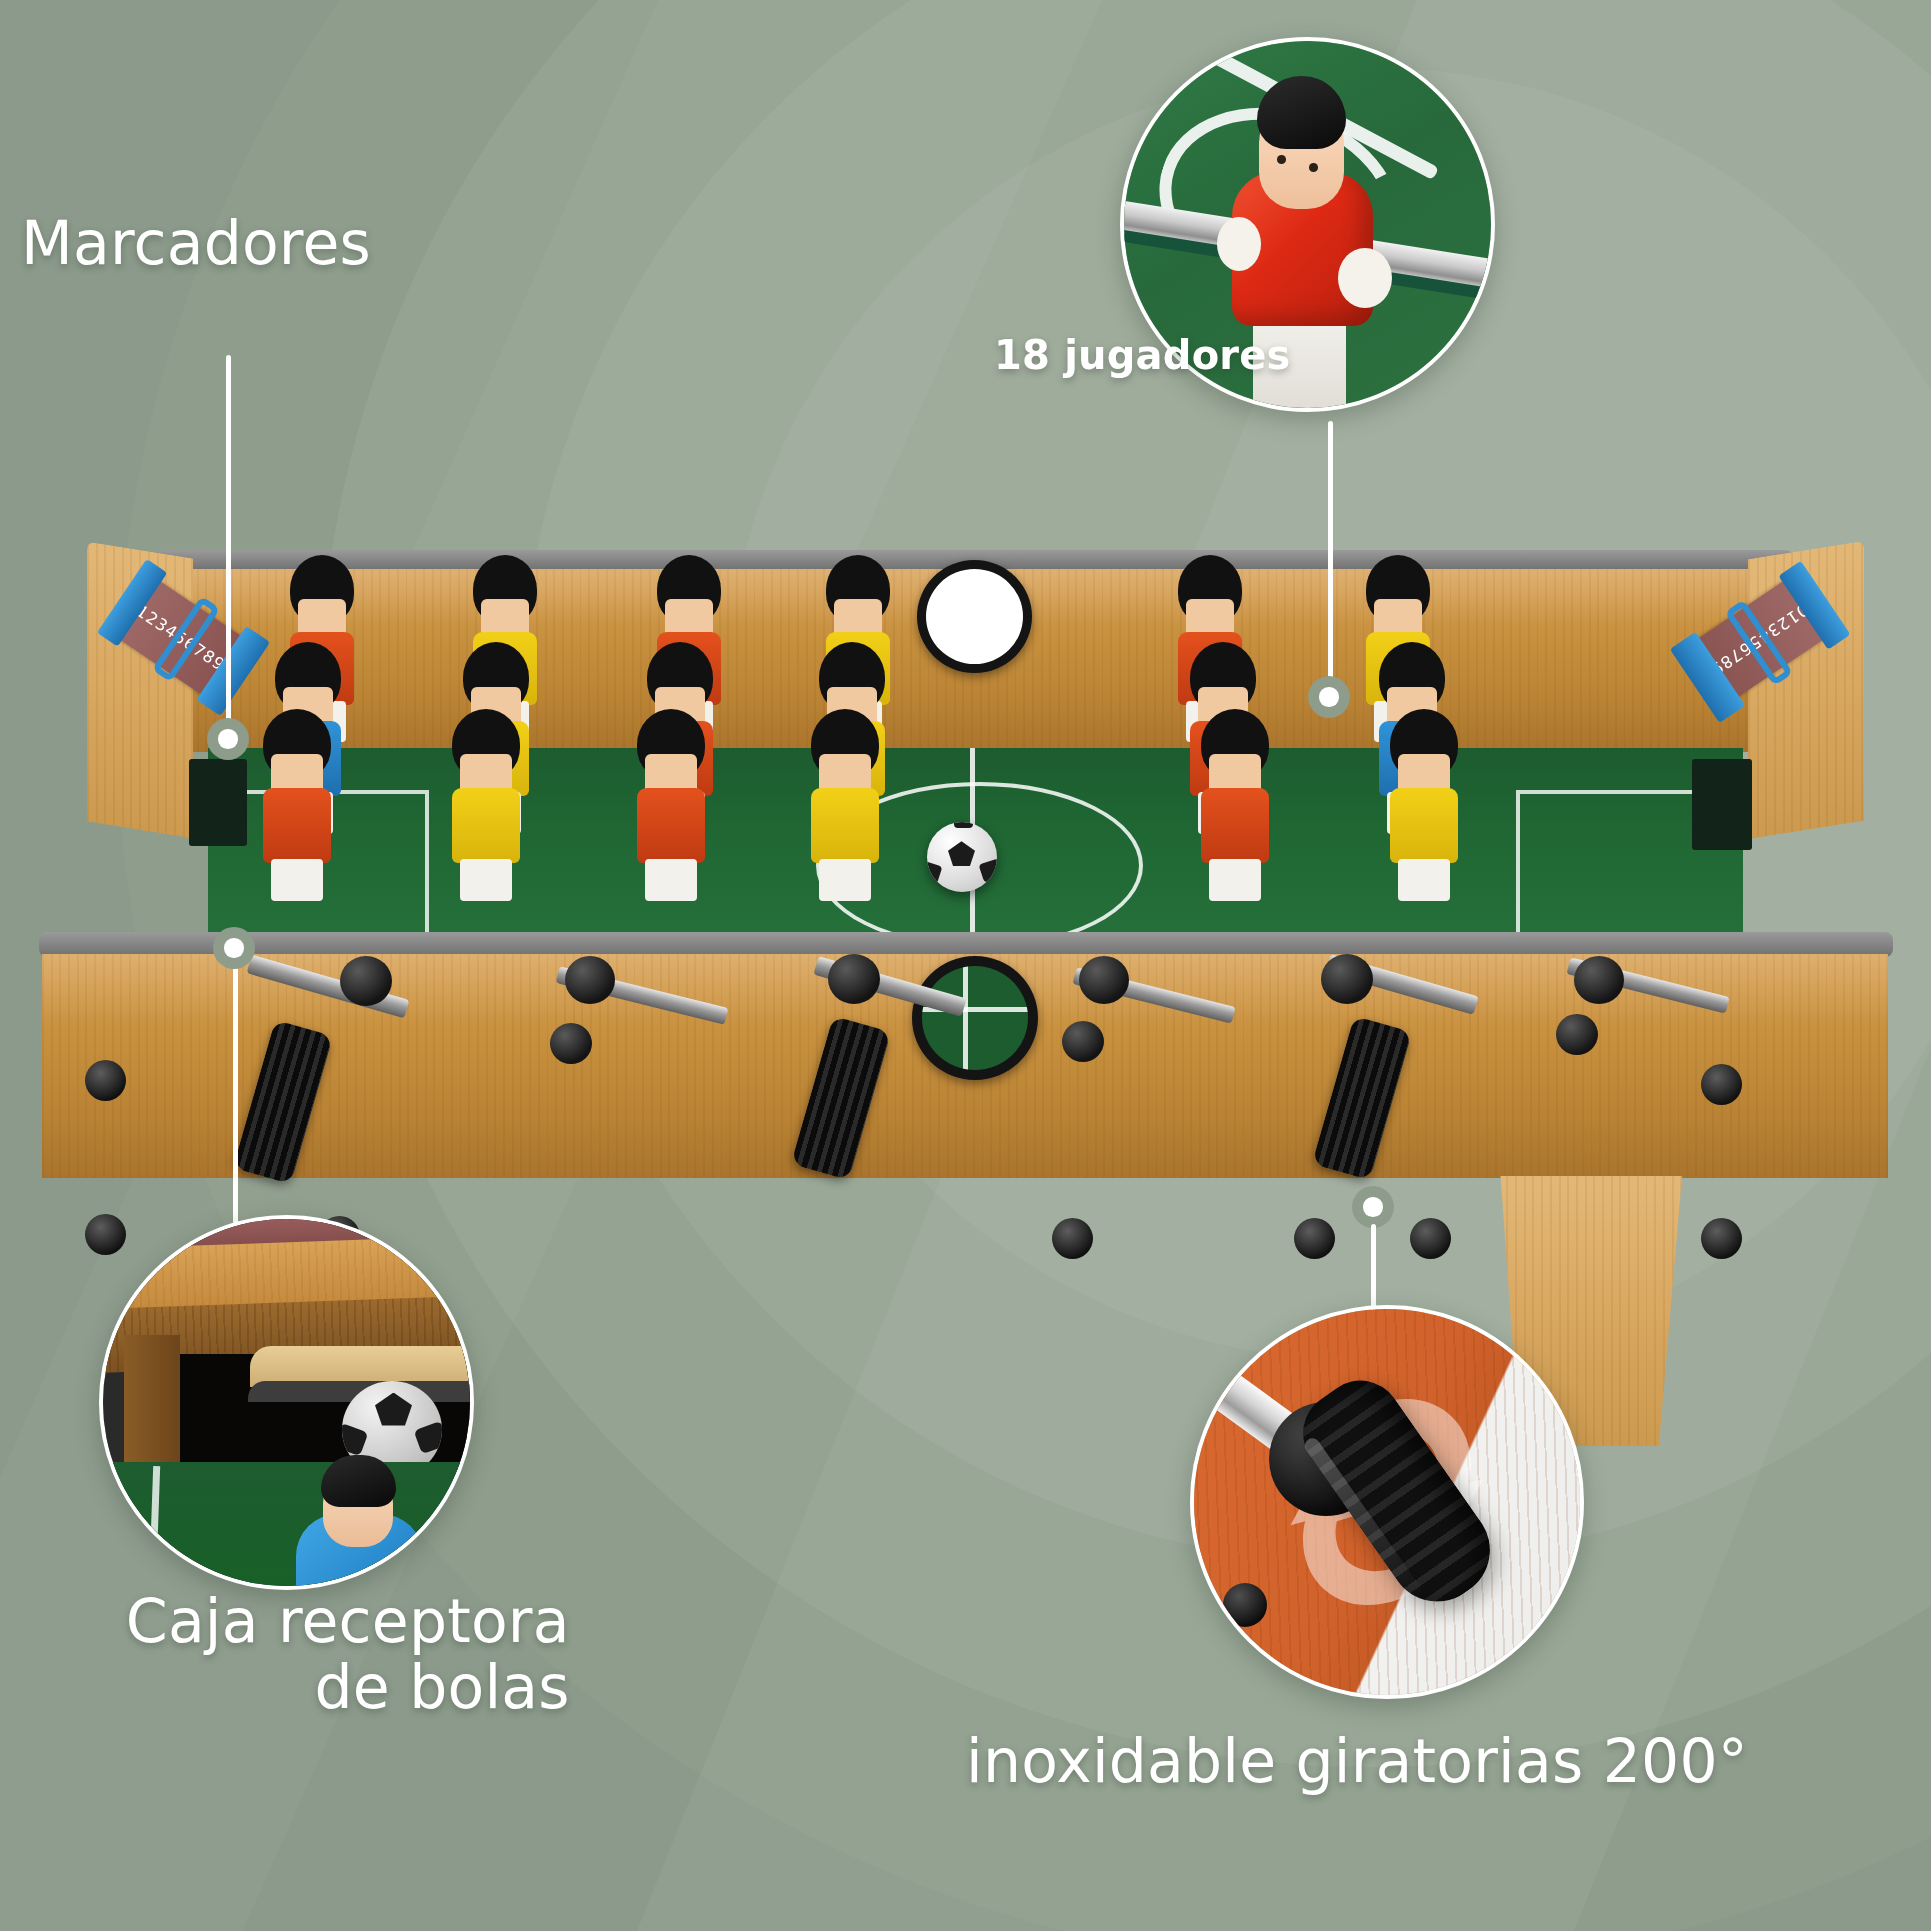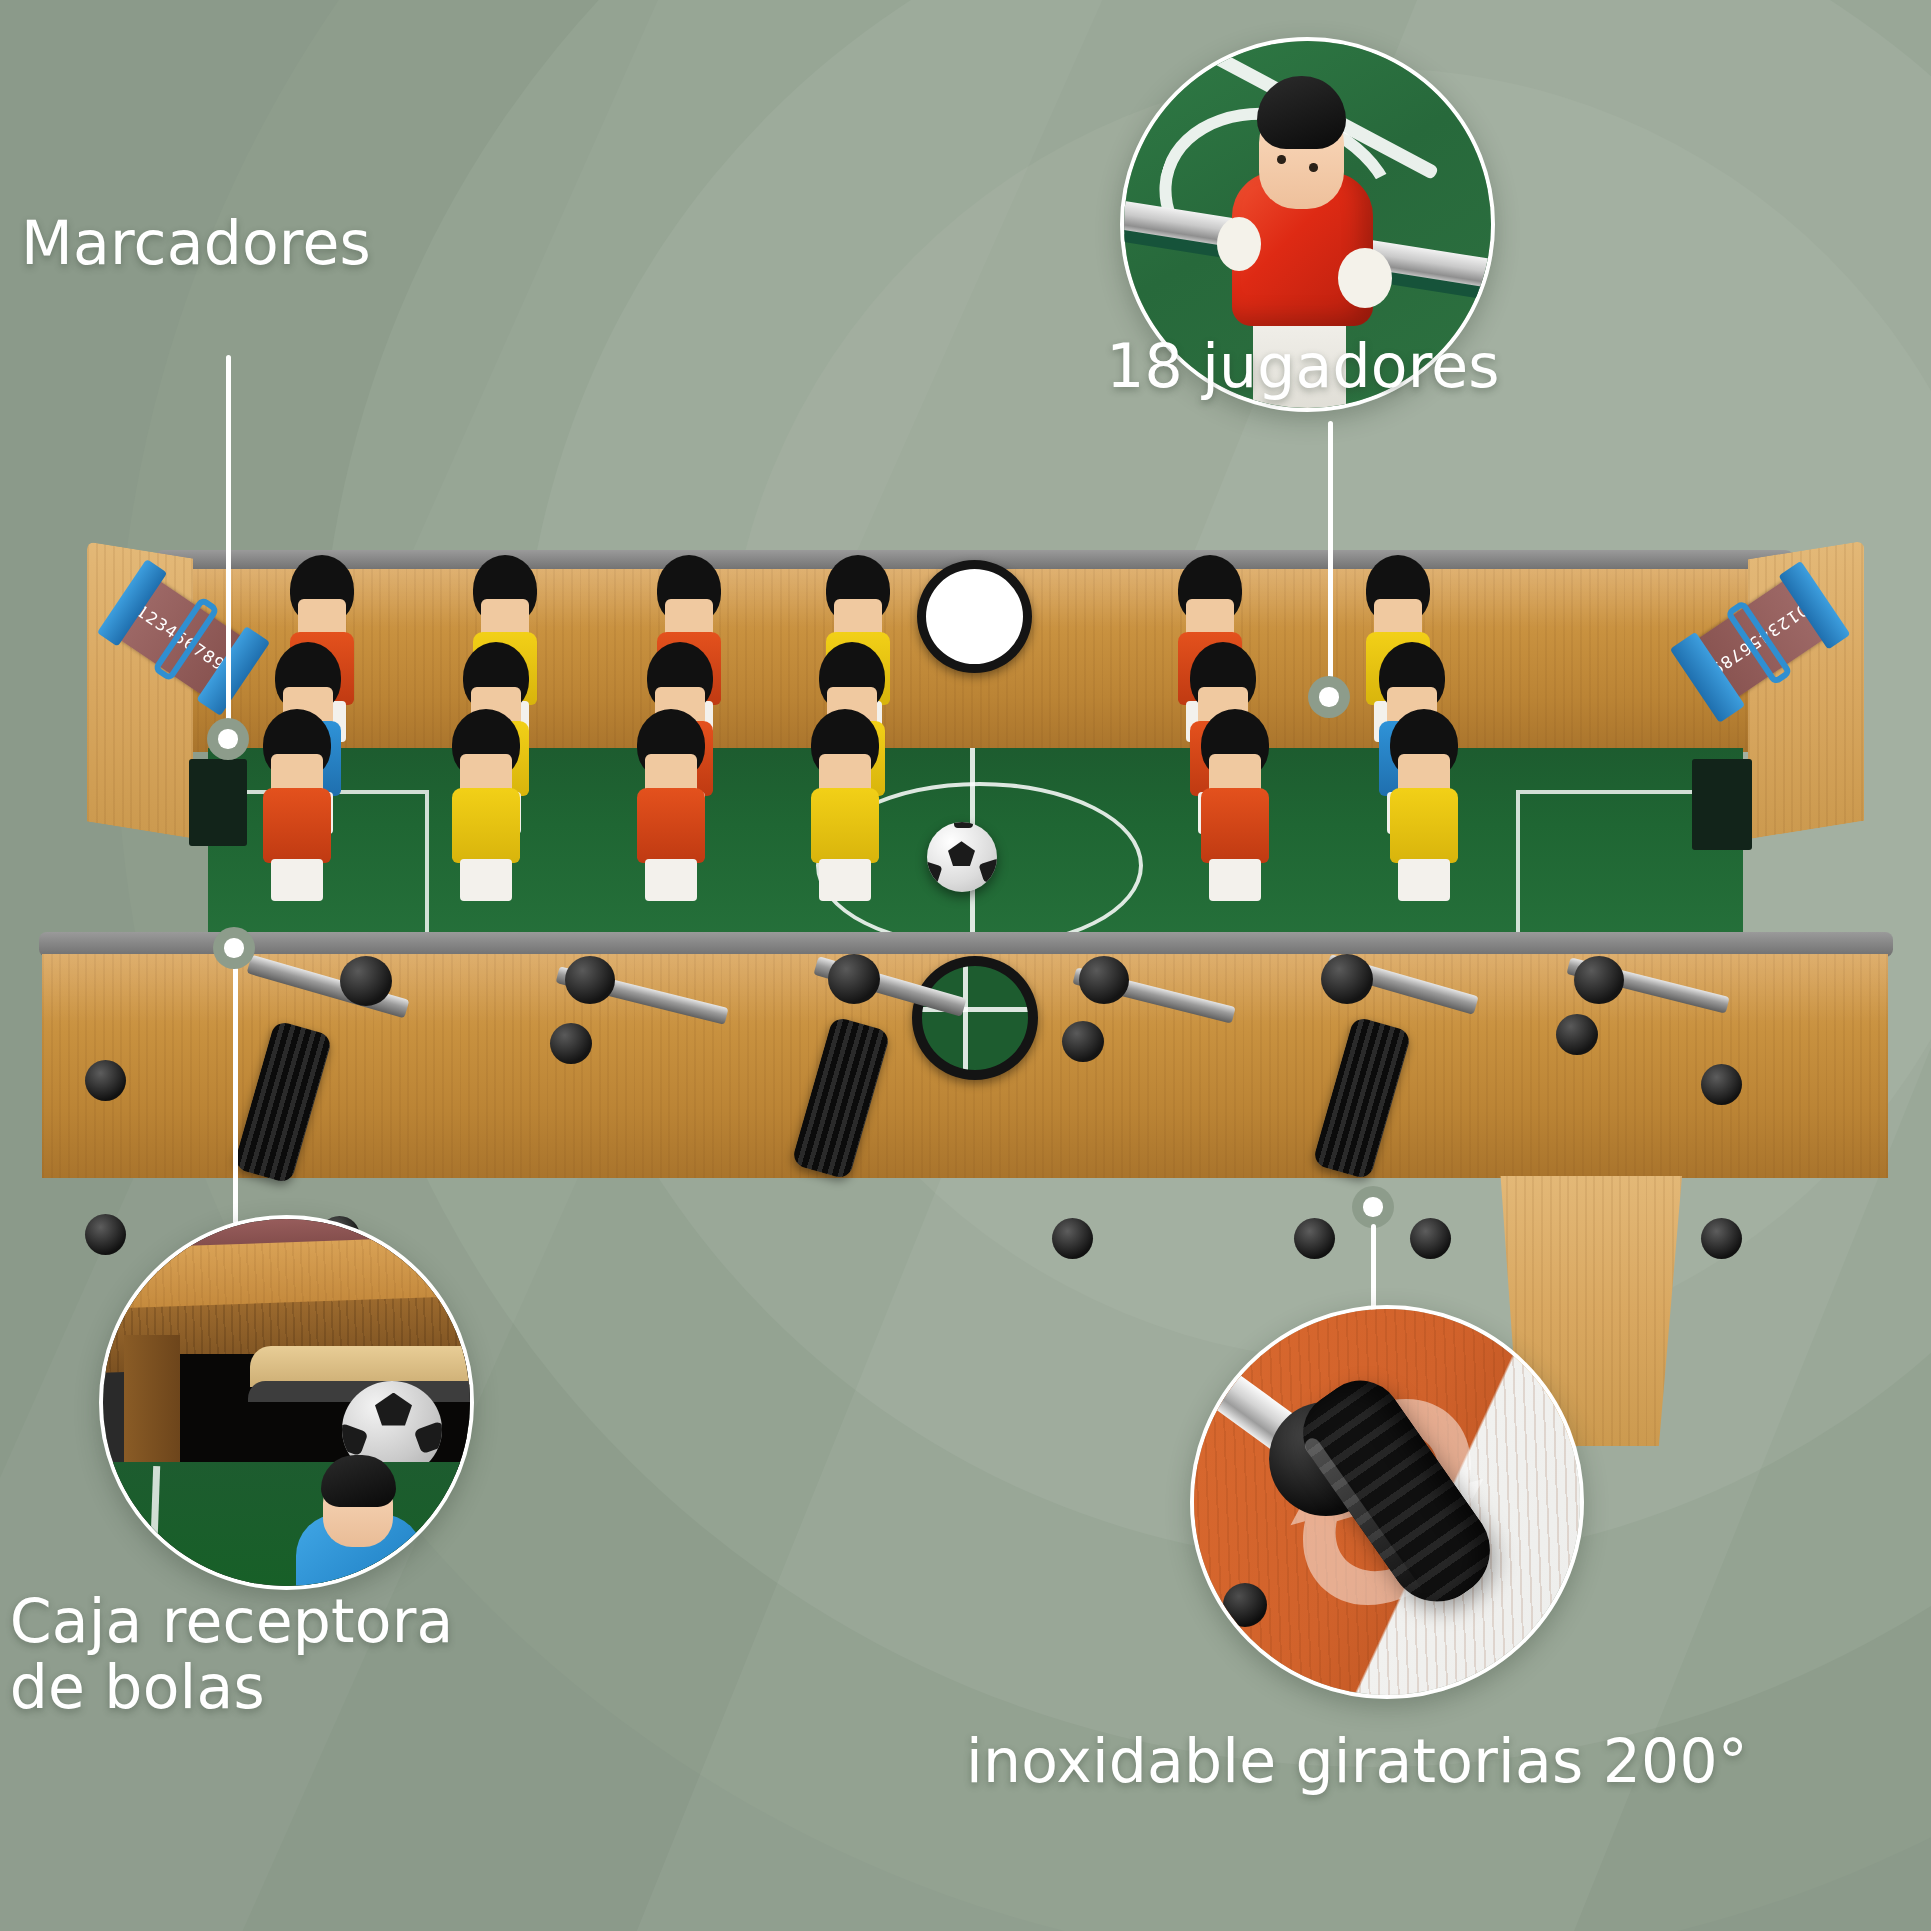--- a/index.html
+++ b/index.html
@@ -19,22 +19,22 @@
   .sheen{position:absolute;pointer-events:none;background:rgba(255,255,255,.05);}
   .sheen1{width:869px;height:2897px;left:1139px;top:-676px;transform:rotate(22deg);}
   .sheen2{width:406px;height:2897px;left:290px;top:-579px;transform:rotate(24deg);background:rgba(255,255,255,.035);}
 
   
   .callout{position:absolute;color:#ffffff;line-height:1.1;
     text-shadow:0 2.9px 7.7px rgba(40,55,40,.35);letter-spacing:0.2px;}
   .callout span{display:block;}
 
   .c-marcadores{left:21px;top:210px;font-size:60px;text-align:left;width:444px;}
-  .c-jugadores{left:994px;top:333px;font-size:60px;text-align:center;width:618px;}
-  .c-caja{left:9.7px;top:1588px;font-size:60px;text-align:left;width:560px;}
+  .c-jugadores{left:994px;top:333px;font-size:40px;text-align:left;width:618px;font-weight:bold;}
+  .c-caja{left:9.7px;top:1588px;font-size:60px;text-align:right;width:560px;}
   .c-varillas{left:792px;top:1728px;font-size:60px;text-align:center;width:1130px;}
 
   
   .leader{position:absolute;background:#ffffff;width:4.8px;border-radius:2.9px;}
   .dot{position:absolute;width:42px;height:42px;border-radius:50%;
       background:#8d9c8b;display:flex;align-items:center;justify-content:center;}
   .dot::after{content:"";width:19.3px;height:19.3px;border-radius:50%;background:#ffffff;}
 
   
   #photo{position:absolute;left:0;top:666px;width:1931px;height:599px;}

